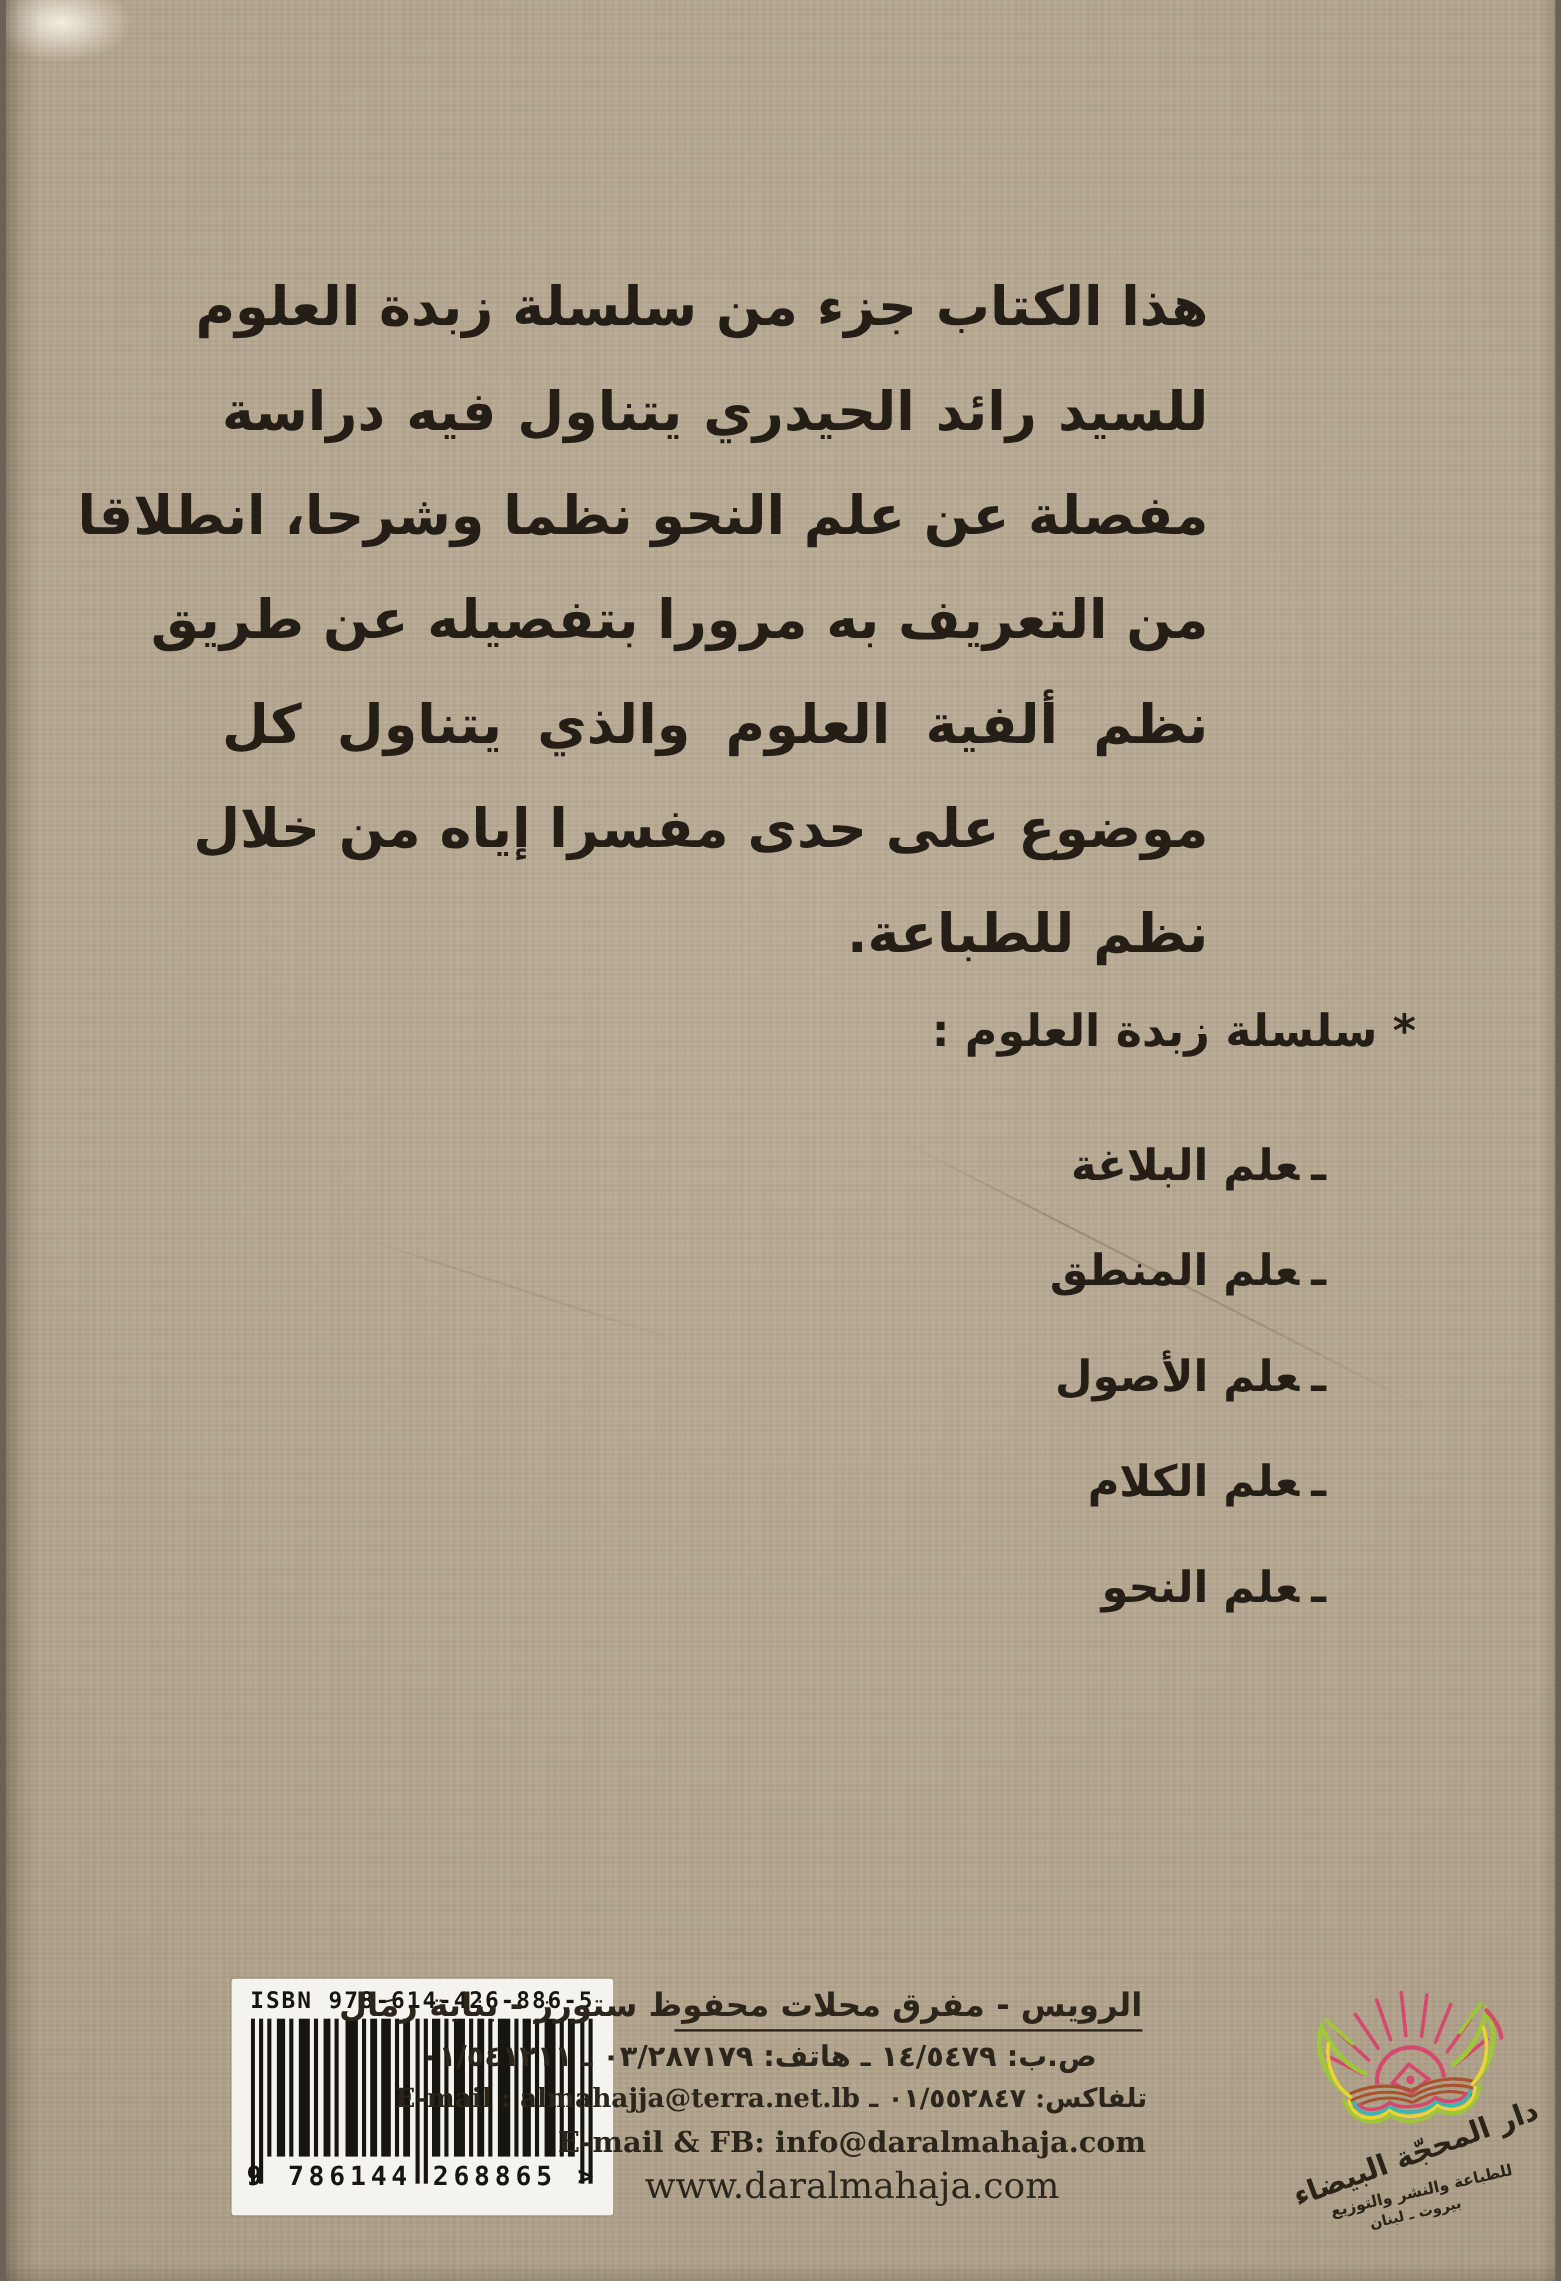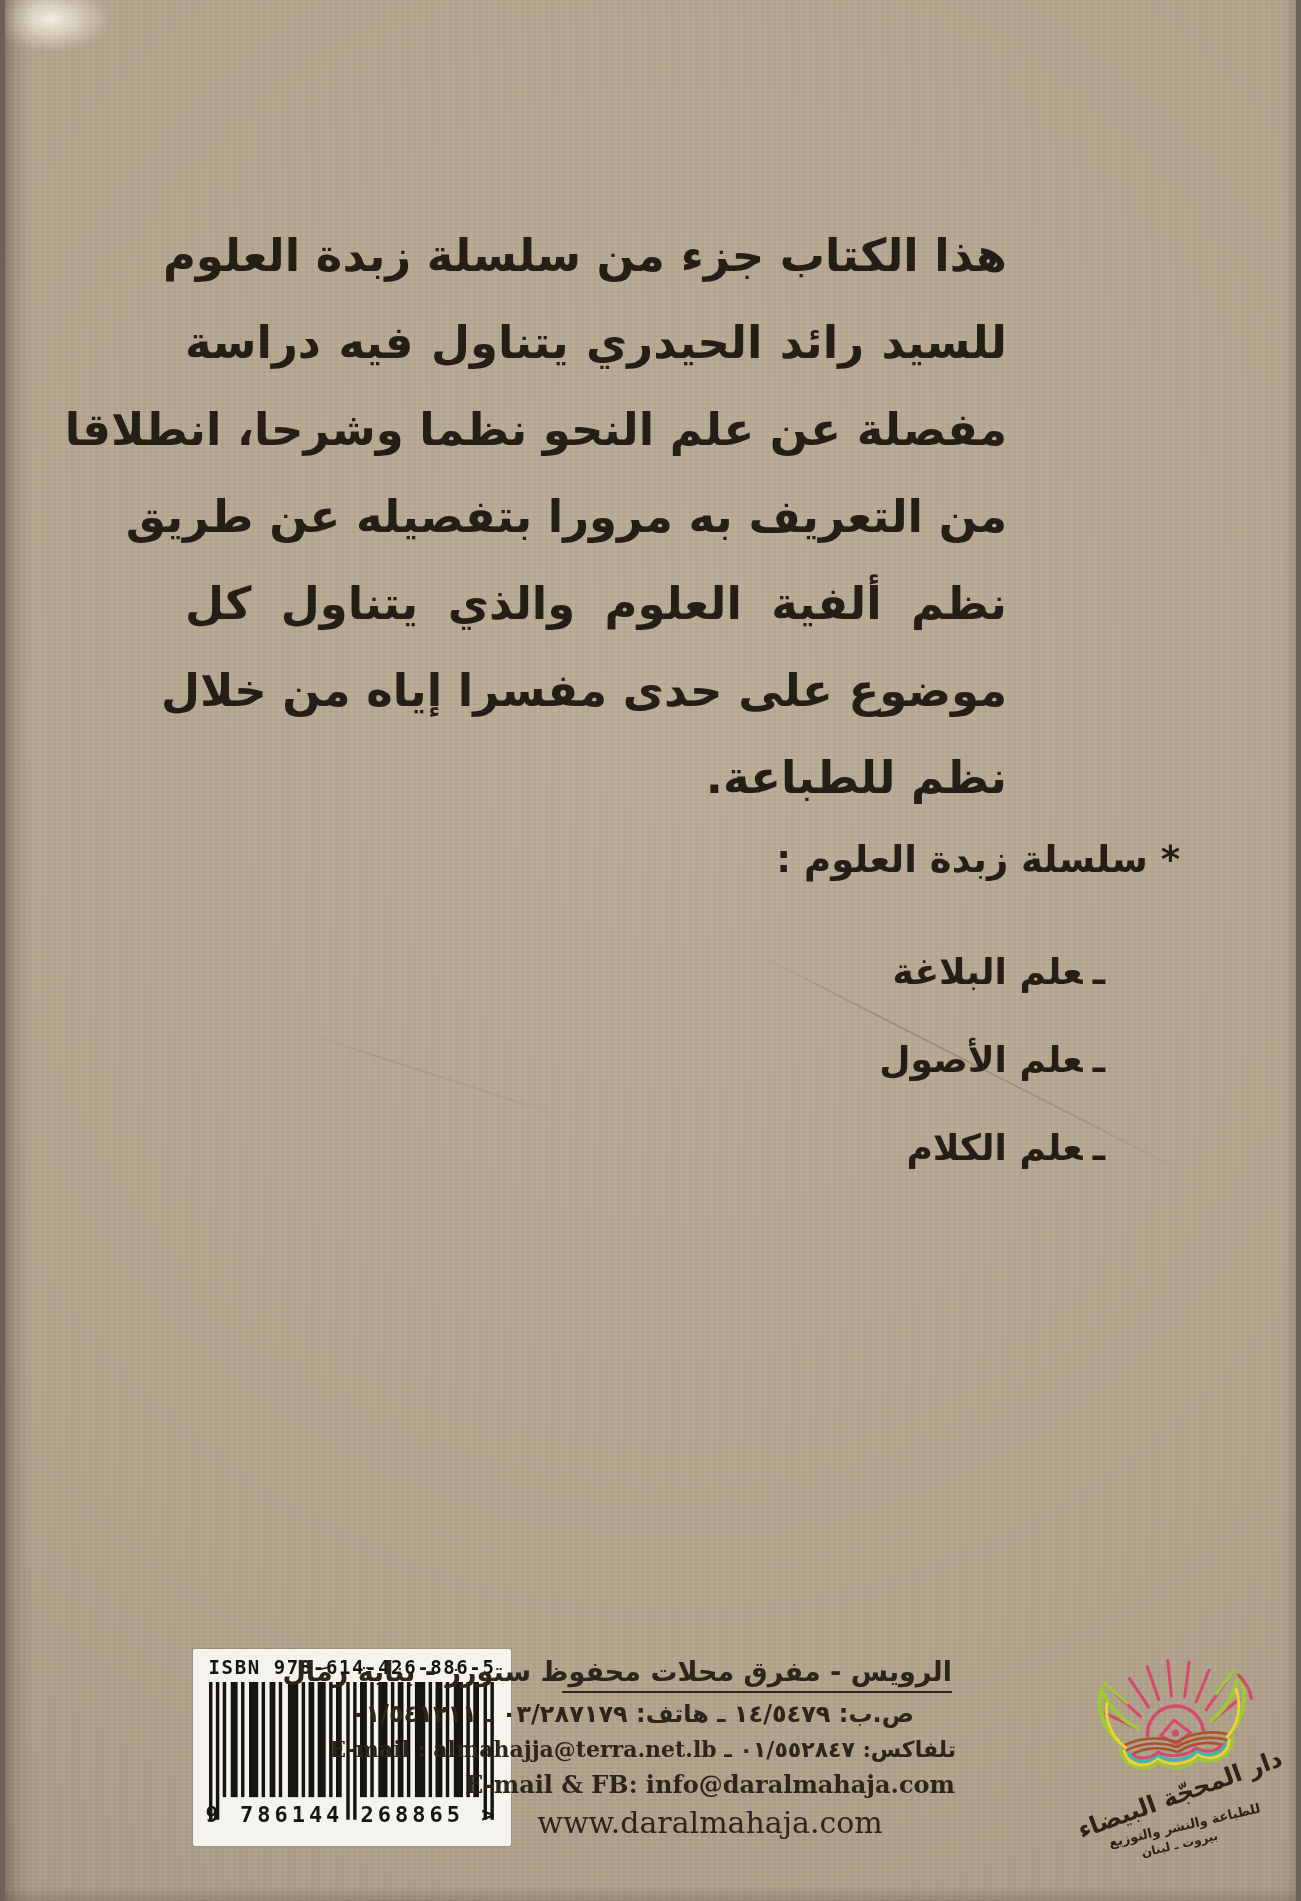--- a/index.html
+++ b/index.html
@@ -100,22 +100,24 @@
     <div class="line">من التعريف به مرورا بتفصيله عن طريق</div>
     <div class="line">نظم ألفية العلوم والذي يتناول كل</div>
     <div class="line">موضوع على حدى مفسرا إياه من خلال</div>
     <div class="line last">نظم للطباعة.</div>
   </div>
 
   <div class="series-header">* سلسلة زبدة العلوم :</div>
 
   <div class="series-list">
     <div class="item"><span class="bullet">ـ</span><span>علم البلاغة</span></div>
+    <div class="item"><span class="bullet">ـ</span><span>علم المنطق</span></div>
     <div class="item"><span class="bullet">ـ</span><span>علم الأصول</span></div>
     <div class="item"><span class="bullet">ـ</span><span>علم الكلام</span></div>
+    <div class="item"><span class="bullet">ـ</span><span>علم النحو</span></div>
   </div>
 
   <div class="barcode">
     <div class="isbn-label">ISBN 978-614-426-886-5</div>
     <svg class="bars" width="286" height="140" viewBox="0 0 250 124" preserveAspectRatio="none" fill="#17150f">
       <rect x="0" y="0" width="3" height="122"></rect>
         <rect x="6" y="0" width="3" height="122"></rect>
       <rect x="12" y="0" width="3" height="102"></rect>
         <rect x="19" y="0" width="6" height="102"></rect>
       <rect x="28" y="0" width="3" height="102"></rect>

